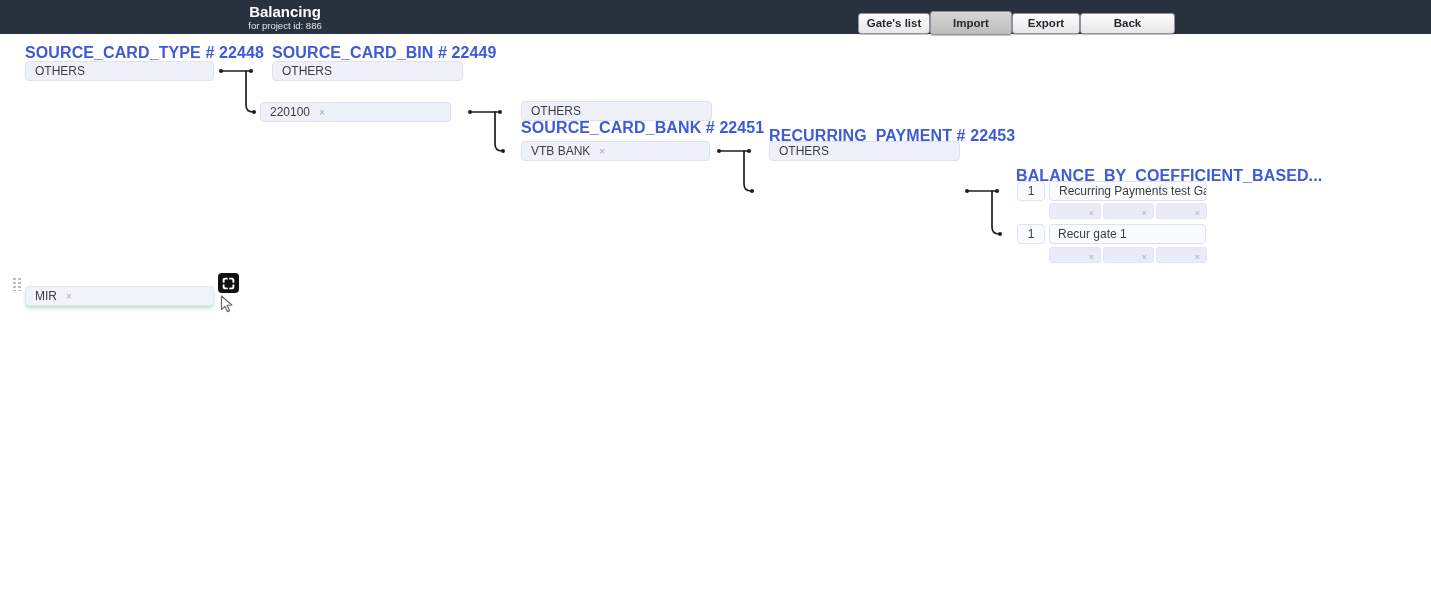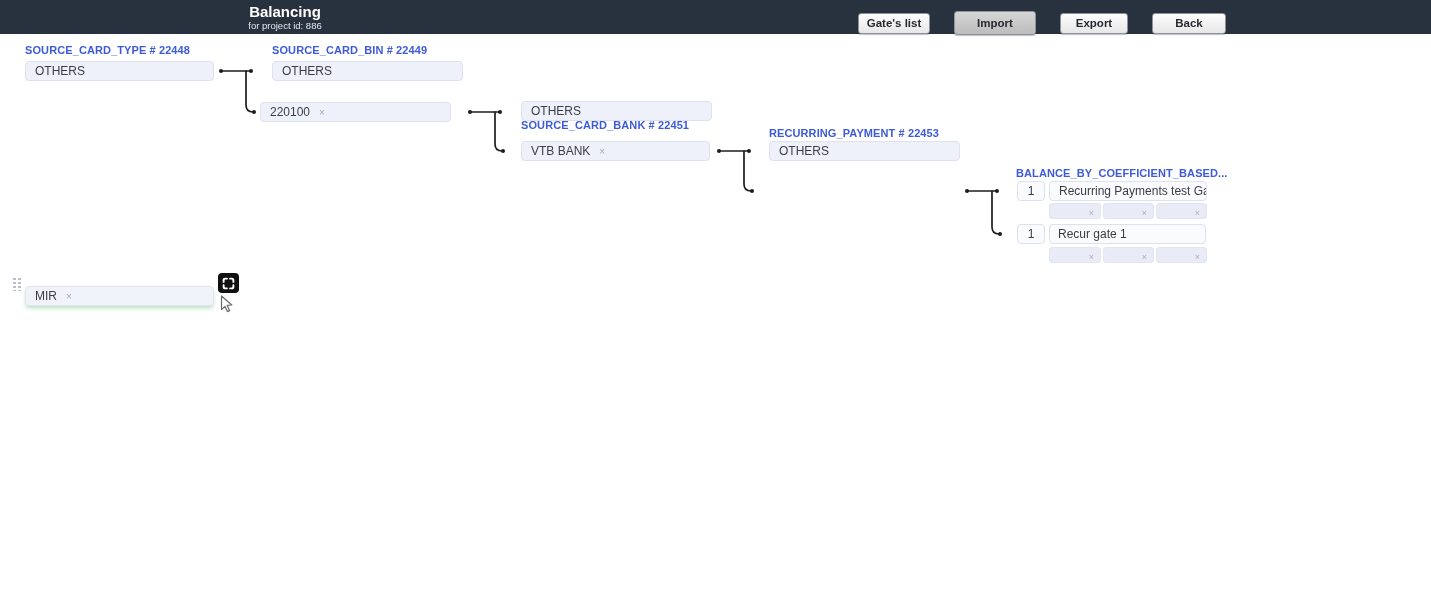--- a/index.html
+++ b/index.html
@@ -12,38 +12,38 @@
   .header{
     position:absolute;left:0;top:0;width:1431px;height:34px;
     background:#28323f;
   }
   .title-block{
     position:absolute;left:245px;top:3px;width:80px;text-align:center;color:#fff;
   }
   .title{font-size:15px;font-weight:bold;line-height:17px;white-space:nowrap;}
   .subtitle{font-size:9.5px;color:#e4e7ec;line-height:11px;white-space:nowrap;}
   .header-buttons{
-    position:absolute;left:858px;top:11px;display:flex;align-items:center;gap:24px;
+    position:absolute;left:858px;top:11px;display:flex;align-items:center;gap:0;
   }
   .hbtn{
     height:21px;border:1px solid #8d929b;border-radius:3px;
     background:linear-gradient(#fdfdfd,#e7e7e9);
     font-family:"Liberation Sans",sans-serif;font-size:11.5px;font-weight:bold;color:#26292e;
     display:flex;align-items:center;justify-content:center;cursor:pointer;
     box-shadow:0 1px 1px rgba(0,0,0,.25);
   }
   .hbtn.gates{width:72px;}
   .hbtn.import{width:82px;height:24px;background:linear-gradient(#d6d6d6,#bcbcbc);}
   .hbtn.export{width:68px;}
-  .hbtn.back{width:74px;}
+  .hbtn.back{width:95px;}
   
   .board{position:absolute;left:0;top:34px;width:1431px;height:567px;}
   .wires{position:absolute;left:0;top:0;width:1431px;height:567px;pointer-events:none;}
   .col-label{
-    position:absolute;font-size:11px;font-weight:bold;color:#3d5bd8;white-space:nowrap;letter-spacing:.1px;
+    position:absolute;font-size:16px;font-weight:bold;color:#3d5bd8;white-space:nowrap;letter-spacing:.1px;
   }
   .nbox{
     position:absolute;height:18px;border:1px solid #dde1f0;border-radius:4px;
     background:#eef0fa;font-size:12px;color:#3c3c44;line-height:18px;
     padding-left:9px;white-space:nowrap;overflow:hidden;
   }
   .nbox .x{
     font-size:10px;color:#a4a8bc;margin-left:9px;cursor:pointer;
   }
   .gatebox{background:#fafbfe;}

